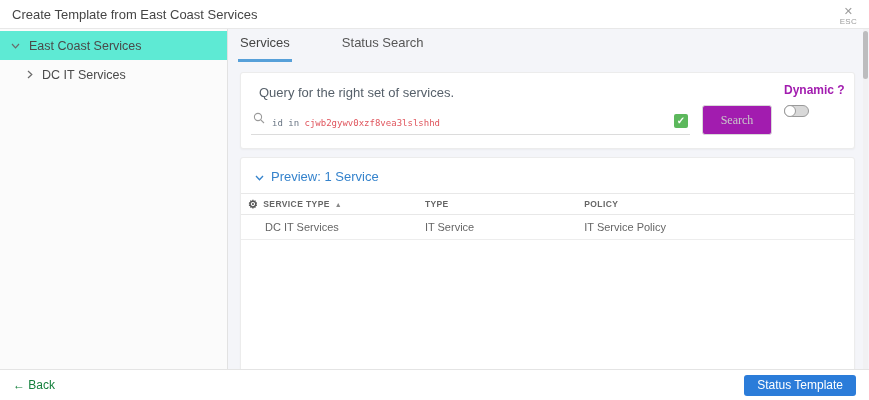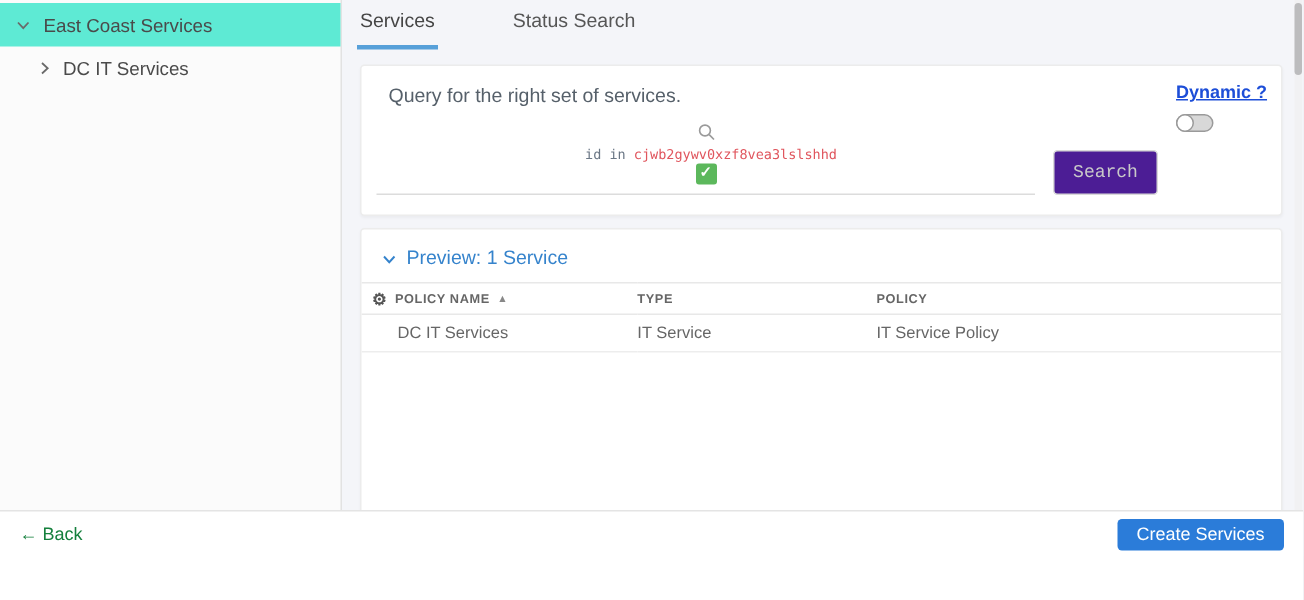--- a/index.html
+++ b/index.html
@@ -46,35 +46,35 @@
   .tab.active { border-bottom-color:#57a0d9; color:#454545; }
 
   
   .card {
     background:#fff; border:1px solid #ececec; border-radius:3px;
     box-shadow:0 1px 2px rgba(0,0,0,0.04);
   }
   .query-card { margin:10px 14px 8px 12px; padding:10px 14px 13px 10px; display:flex; }
   .query-left { flex:1; }
   .query-instruction { font-size:13px; color:#56606a; margin:2px 0 7px 8px; }
-  .query-row { display:flex; align-items:center; border-bottom:1px solid #dcdcdc; padding:3px 2px 6px 2px;flex-direction:column; }
+  .query-row { display:flex; align-items:flex-end; border-bottom:1px solid #dcdcdc; padding:3px 2px 6px 2px; }
   .query-row .mono { font-family:"DejaVu Sans Mono", monospace; font-size:9px; margin-left:7px; color:#6b7785; }
   .query-row .mono .val { color:#e0565e; }
   .query-row .spacer { flex:1; }
   .valid-check {
     width:14px; height:14px; background:#5cb85c; border-radius:2px; color:#fff;
     font-size:10px; line-height:14px; text-align:center; font-weight:bold;
   }
   .search-btn {
     align-self:flex-end; margin:0 12px 0 12px; width:70px; height:30px;
-    background:#4c1d95; border:1px solid #d9d9d9; border-radius:3px;
-    color:#c9c9c9; font-size:12px; font-family:Liberation Mono, monospace;
+    background:#a21caf; border:1px solid #d9d9d9; border-radius:3px;
+    color:#c9c9c9; font-size:12px; font-family:Liberation Serif, serif;
   }
   .dynamic-col { width:56px; display:flex; flex-direction:column; align-items:flex-start; }
-  .dynamic-label { font-size:12px; color:#1d4ed8; font-weight:bold; margin-bottom:8px; white-space:nowrap;text-decoration:underline; }
+  .dynamic-label { font-size:12px; color:#a21caf; font-weight:bold; margin-bottom:8px; white-space:nowrap; }
   .toggle { width:25px; height:12px; border:1px solid #9a9a9a; border-radius:7px; background:#d8d8d8; position:relative; cursor:pointer; }
   .toggle .knob { position:absolute; left:-1px; top:-1px; width:12px; height:12px; background:#fff; border:1px solid #9a9a9a; border-radius:50%; }
 
   .preview-card { margin:0 14px 0 12px; height:218px; overflow:hidden; }
   .preview-head { display:flex; align-items:flex-start; gap:7px; padding:11px 14px 9px; color:#3583cc; font-size:13px; cursor:pointer; }
   table.svc { width:100%; border-collapse:collapse; }
   table.svc thead tr { border-top:1px solid #e8e8e8; border-bottom:1px solid #e8e8e8; }
   table.svc th {
     text-align:left; font-size:8.5px; color:#666; font-weight:bold;
     letter-spacing:0.4px; height:21px; vertical-align:middle;
@@ -101,20 +101,27 @@
   .create-btn {
     margin-left:auto; background:#2b7cd9; border:none; color:#fff; font-size:12px;
     height:21px; padding:0 13px; border-radius:3px; font-family:inherit; cursor:pointer;
   }
 </style>
 </head>
 <body>
 
 <div class="dialog">
 
+  <div class="hdr">
+    <div class="hdr-title">Create Template from East Coast Services</div>
+    <div class="hdr-close">
+      <span class="x">✕</span>
+      <span class="esc">ESC</span>
+    </div>
+  </div>
 
   <div class="body">
 
     <div class="sidebar">
       <div class="tree-item root selected">
         <span class="chev">
           <svg width="9" height="6" viewBox="0 0 9 6">
               <polyline points="1,1 4.5,4.8 8,1" fill="none" stroke="#6a6a6a" stroke-width="1.2"></polyline>
             </svg>
         </span>
@@ -169,21 +176,21 @@
               </svg>
           </span>
           <span>Preview: 1 Service</span>
         </div>
         <table class="svc">
           <thead>
             <tr>
               <th class="c1">
                 <span class="th-flex">
                   <span class="gear">⚙</span>
-                  <span>POLICY NAME</span>
+                  <span>SERVICE TYPE</span>
                   <span class="sort">▲</span>
                 </span>
               </th>
               <th class="c2">TYPE</th>
               <th class="c3">POLICY</th>
             </tr>
           </thead>
           <tbody>
             <tr>
               <td class="c1">DC IT Services</td>
@@ -194,16 +201,16 @@
         </table>
       </div>
 
       <div class="scroll-track"></div>
       <div class="scroll-thumb"></div>
     </div>
   </div>
 
   <div class="ftr">
     <span class="back-link">← Back</span>
-    <button class="create-btn">Create Services</button>
+    <button class="create-btn">Status Template</button>
   </div>
 
 </div>
 
 </body></html>

